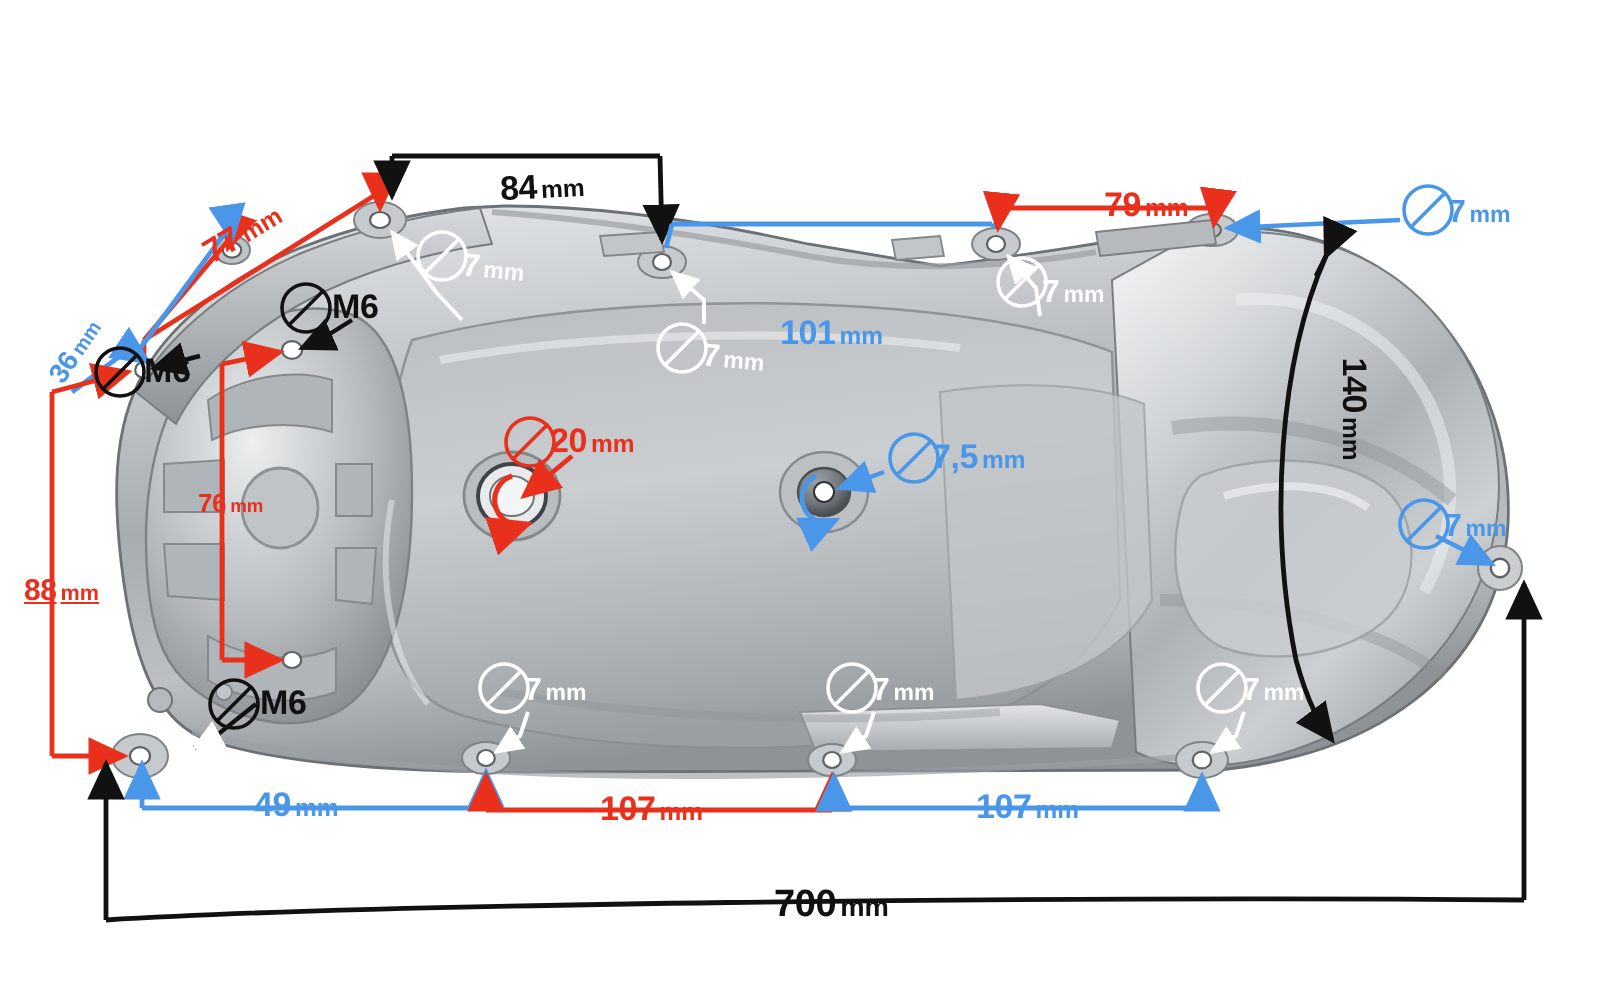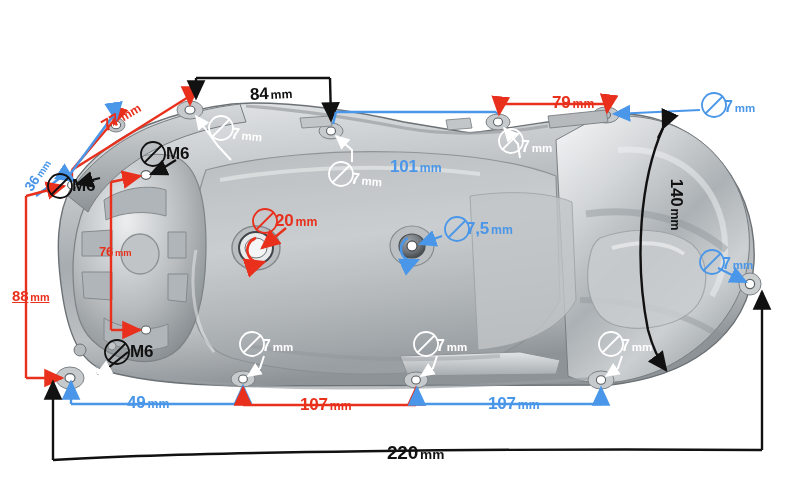--- a/index.html
+++ b/index.html
@@ -396,21 +396,21 @@
 
   <div class="lbl red" style="left:300px;top:396px;font-size:17px;">
     <span>107</span><span class="u">mm</span>
   </div>
 
   <div class="lbl blue" style="left:488px;top:395px;font-size:17px;">
     <span>107</span><span class="u">mm</span>
   </div>
 
   <div class="lbl black" style="left:387px;top:443px;font-size:19px;">
-    <span>220</span><span class="u">mm</span>
+    <span>700</span><span class="u">mm</span>
   </div>
 
   <div class="lbl white" style="left:231px;top:127px;font-size:16px;transform:rotate(5deg);">
     <span>7</span><span class="u">mm</span>
   </div>
 
   <div class="lbl white" style="left:351px;top:172px;font-size:16px;transform:rotate(5deg);">
     <span>7</span><span class="u">mm</span>
   </div>
 

